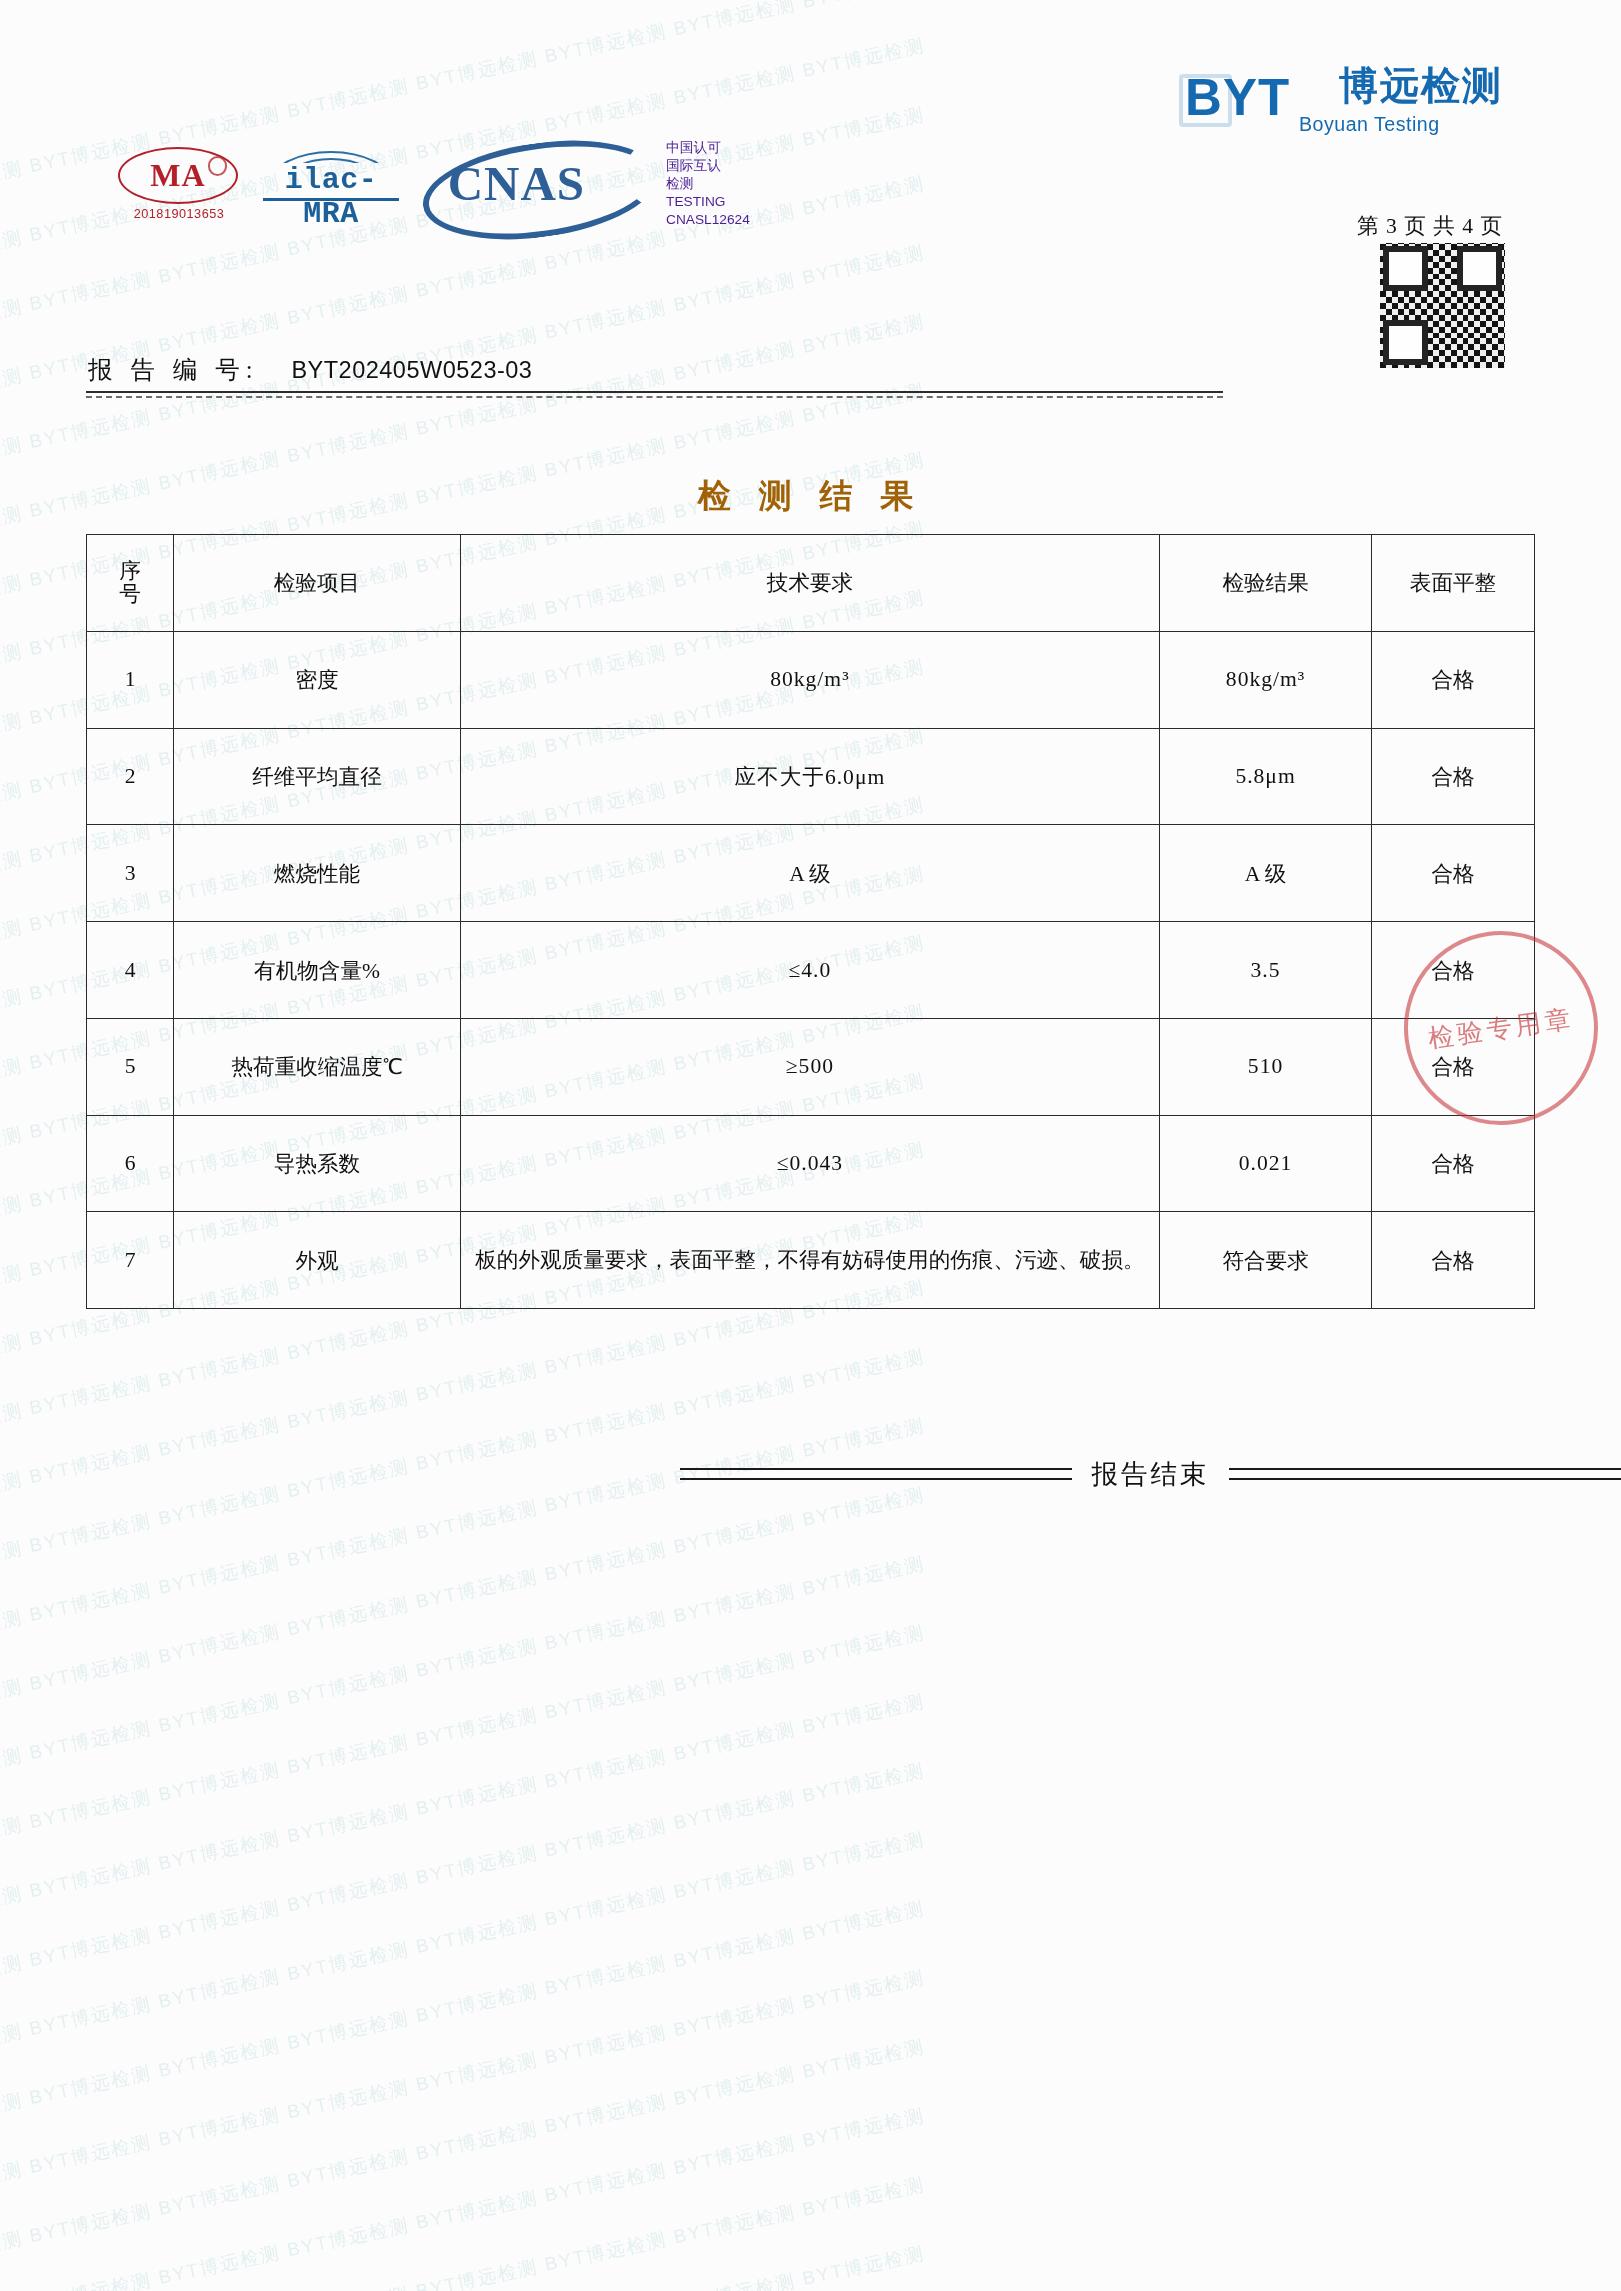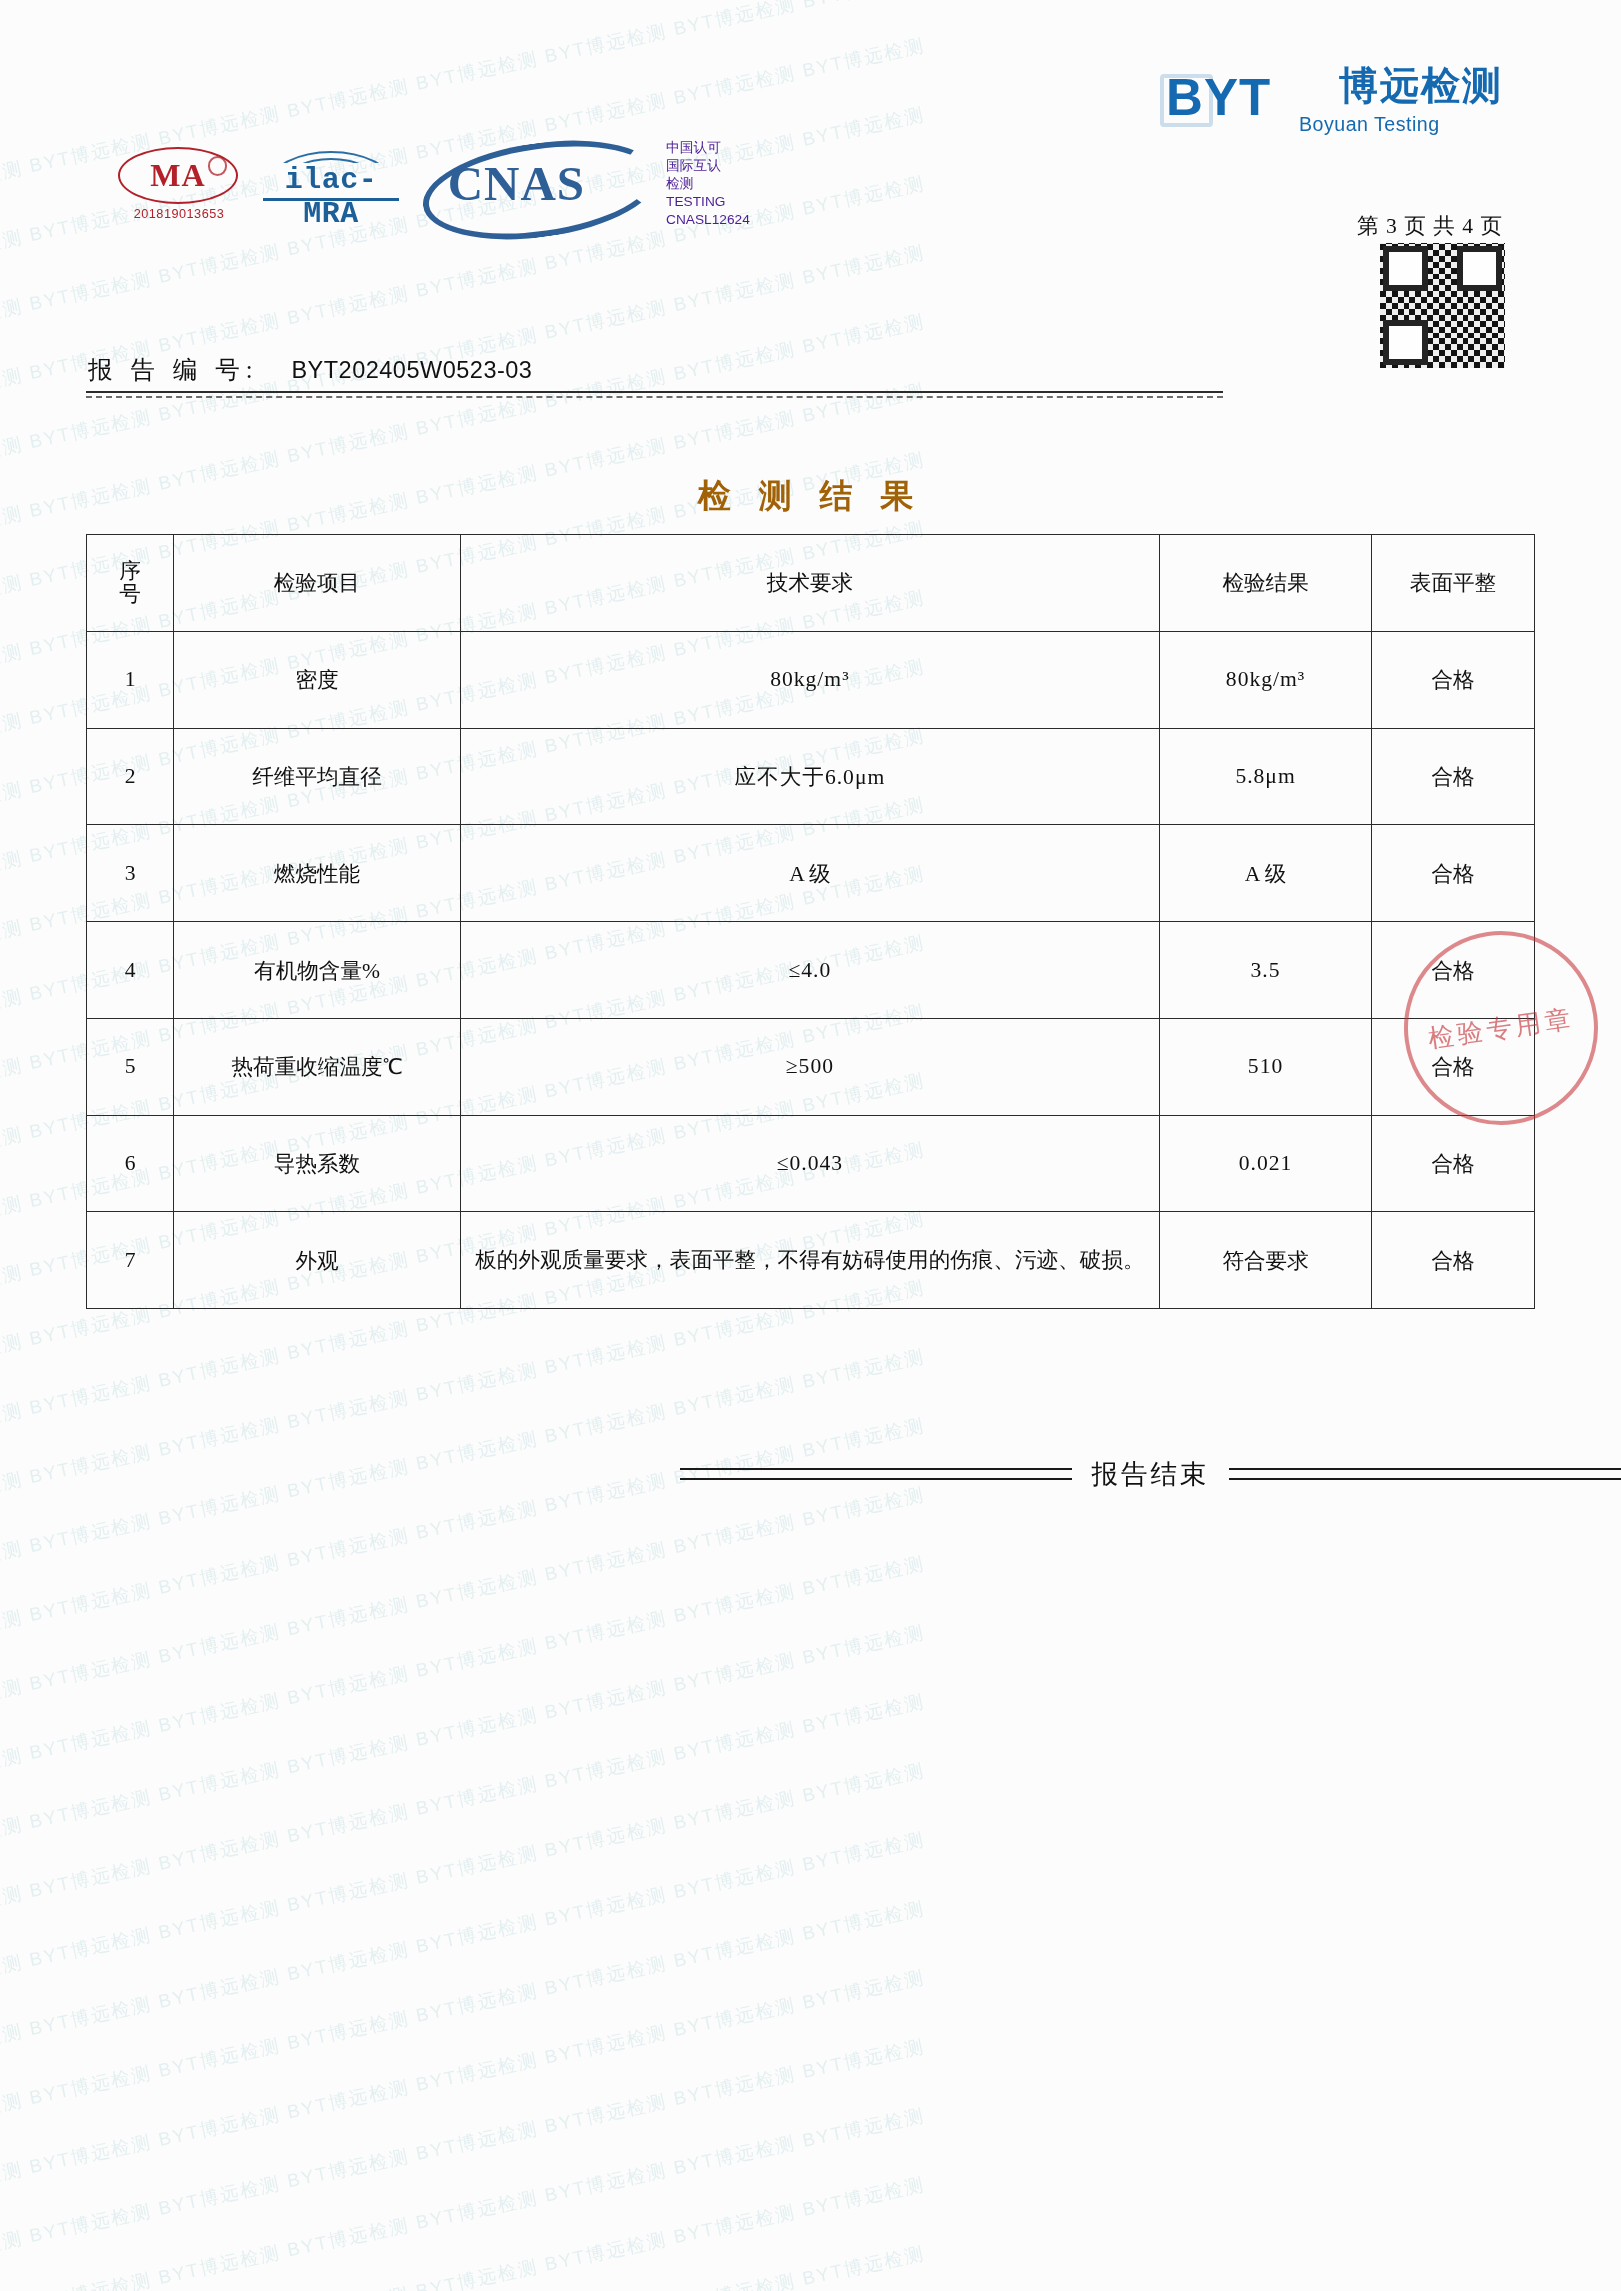--- a/index.html
+++ b/index.html
@@ -168,21 +168,21 @@
     line-height: 1.32;
     color: #4c1d95;
     margin-left: -5.9px;
   }
   .byt {
     position: absolute;
     right: 118px;
     top: 59px;
     display: flex;
     align-items: center;
-    gap: 22px;
+    gap: 3px;
   }
   .byt-letters {
     font-family: "Liberation Sans", sans-serif;
     font-weight: bold;
     font-size: 51px;
     color: #1569b0;
     letter-spacing: 1px;
     position: relative;
     padding-right: 5.9px;
   }

